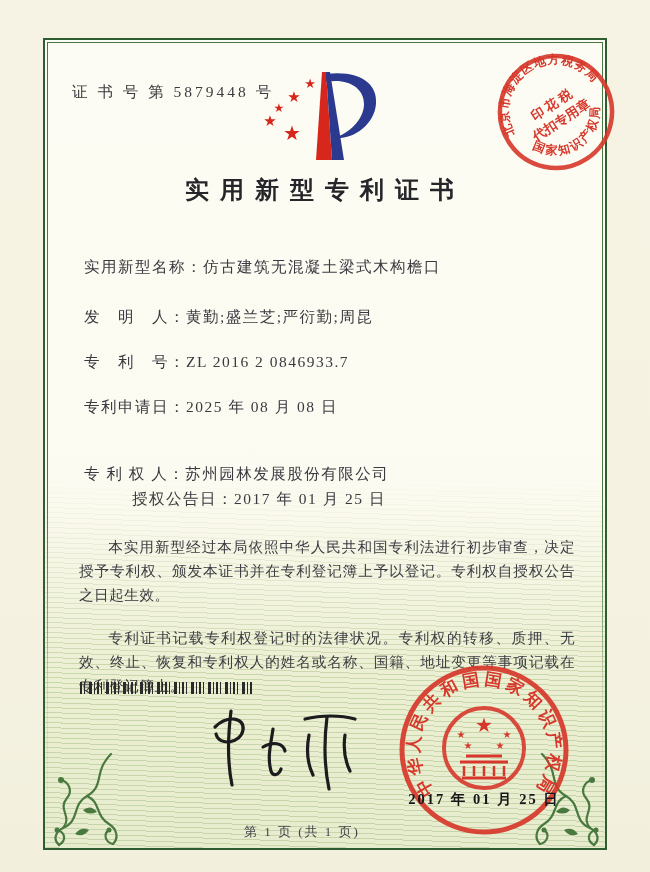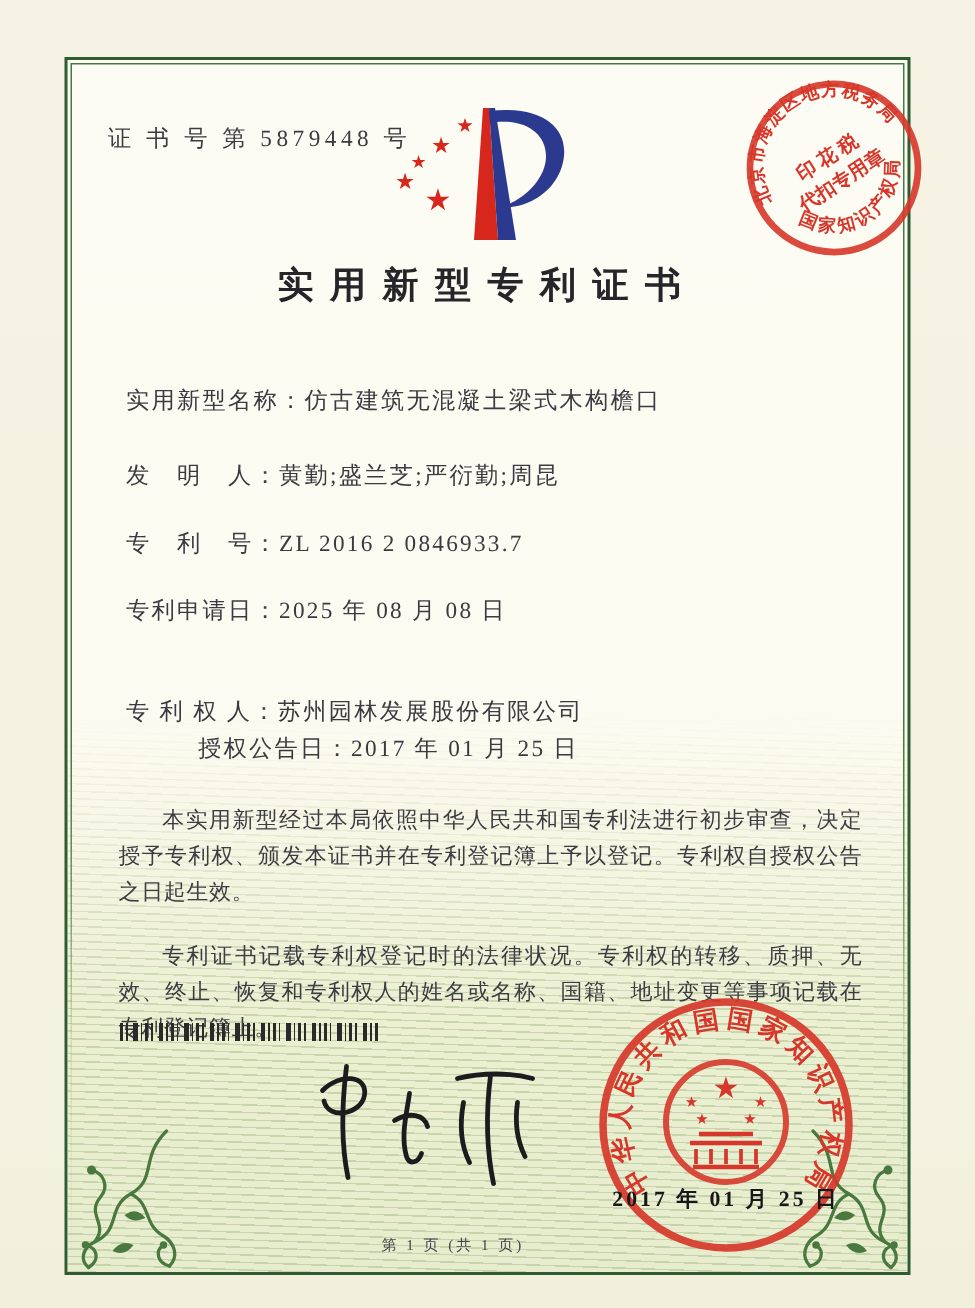--- a/index.html
+++ b/index.html
@@ -62,21 +62,21 @@
   .officials div { line-height:33px; }
   .signature-svg { position:absolute; left:205px; top:703px; }
   .seal-big { position:absolute; left:396px; top:662px; }
   .seal-date {
     position:absolute; left:396px; top:790px; width:176px; text-align:center;
     font-size:14.5px; font-weight:bold; color:#17171a; letter-spacing:2px;
   }
   .seal-tax { position:absolute; left:494px; top:50px; transform:rotate(-33deg); }
   .footer {
     position:absolute; left:0; top:823px; width:604px; text-align:center;
-    font-size:10px; color:#43434a; letter-spacing:2px;
+    font-size:13px; color:#43434a; letter-spacing:2px;
   }
   .ornament { position:absolute; }
   .orn-left  { left:47px;  top:750px; }
   .orn-right { left:528px; top:750px; transform:scaleX(-1); }
 </style>
 </head>
 <body>
 
 <div class="page">
 

